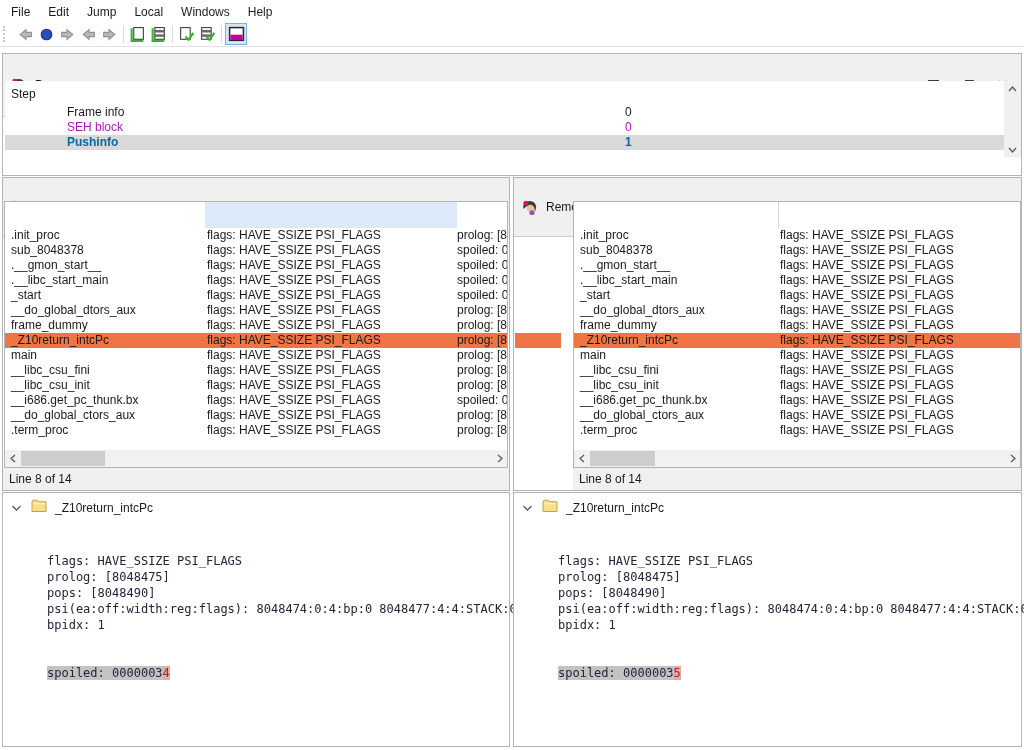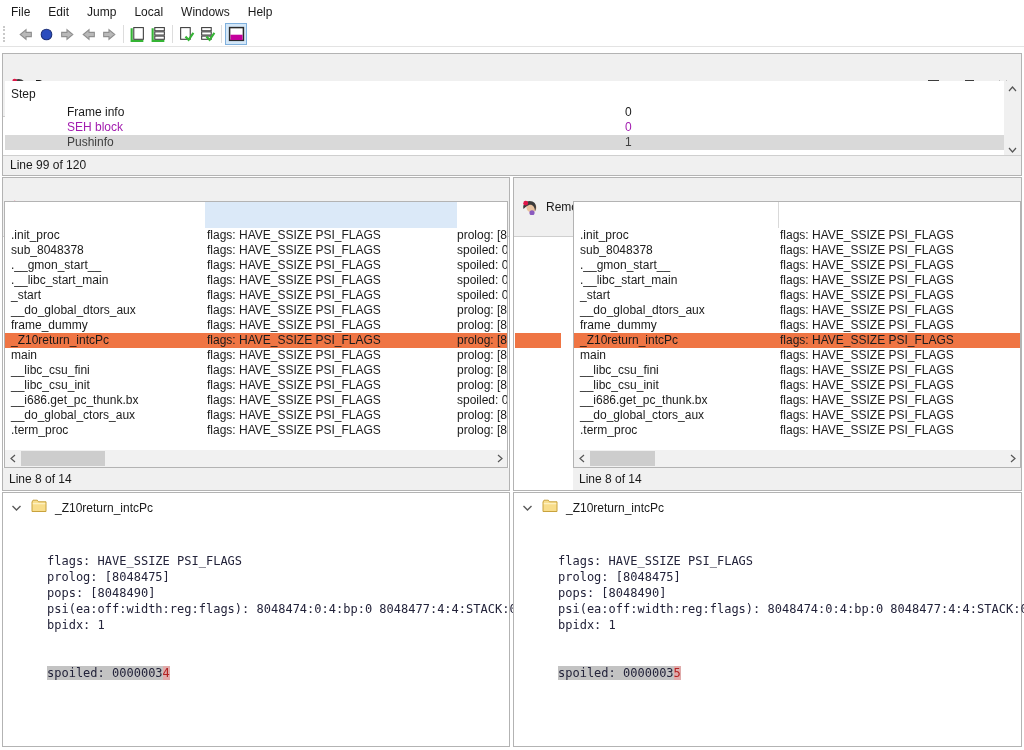--- a/index.html
+++ b/index.html
@@ -28,21 +28,21 @@
   #progress-window .titlebar{height:26px;}
   #progress-table{position:absolute;left:2px;right:0;top:27px;height:76px;background:#fff;}
   .phead{position:absolute;top:6px;height:15px;line-height:15px;}
   #ph-step{left:6px;}
   #ph-conflicts{left:620px;margin-top:48px;}
   #progress-rows{position:absolute;left:0;right:17px;top:24px;}
   .prow{position:relative;height:15px;line-height:15px;}
   .prow .pstep{position:absolute;left:62px;white-space:nowrap;}
   .prow .pconf{position:absolute;left:620px;}
   .prow.dim{color:#a21caf;}
-  .prow.selected{background:#d9d9d9;color:#404040;font-weight:normal;}
+  .prow.selected{background:#d9d9d9;color:#0369a1;font-weight:bold;}
   .vscroll{position:absolute;right:0;top:0;bottom:0;width:17px;background:#f0f0f0;}
   .vscroll .sarr{position:absolute;left:0;width:17px;height:15px;display:flex;align-items:center;justify-content:center;}
   .vscroll .up{top:0;} .vscroll .dn{bottom:0;}
   #progress-status{position:absolute;left:0;right:0;bottom:0;height:19px;background:#f0f0f0;border-top:1px solid #cfcfcf;line-height:18px;padding-left:7px;}
   
   #local-window{left:2px;top:177px;width:508px;height:314px;}
   #remote-window{left:513px;top:177px;width:509px;height:314px;}
   #local-window .titlebar,#remote-window .titlebar{height:22px;}
   .listbox{position:absolute;border:1px solid #b3b3b3;background:#fff;overflow:hidden;box-sizing:border-box;}
   #local-list{left:1px;top:23px;width:504px;height:267px;}
@@ -207,21 +207,20 @@
             <path d="M1 5 L4.5 1 L8 5" fill="none" stroke="#555" stroke-width="1.2"></path>
           </svg>
         </div>
       <div class="sarr dn">
           <svg width="9" height="6" viewBox="0 0 9 6">
             <path d="M1 1 L4.5 5 L8 1" fill="none" stroke="#555" stroke-width="1.2"></path>
           </svg>
         </div>
     </div>
   </div>
-  <div id="progress-status">Line 99 of 120</div>
 </div>
 
 <div class="window" id="local-window">
   <div class="titlebar">
     <svg width="17" height="16" viewBox="0 0 16 16">
         <circle cx="10" cy="8.5" r="5" fill="#e9c3a0"></circle>
         <path d="M2 10 C0.5 4 6 0.5 11 2.5 C14.5 4 15.5 8 13.5 12.5 C13.5 7.5 10.5 5 7.5 6 C4.5 7 3.5 9 2 10 Z" fill="#3b3b3b"></path>
         <circle cx="4.2" cy="4.2" r="2.4" fill="#e01648"></circle>
         <circle cx="10.5" cy="13.8" r="2.6" fill="#8b5bbf"></circle>
       </svg>

